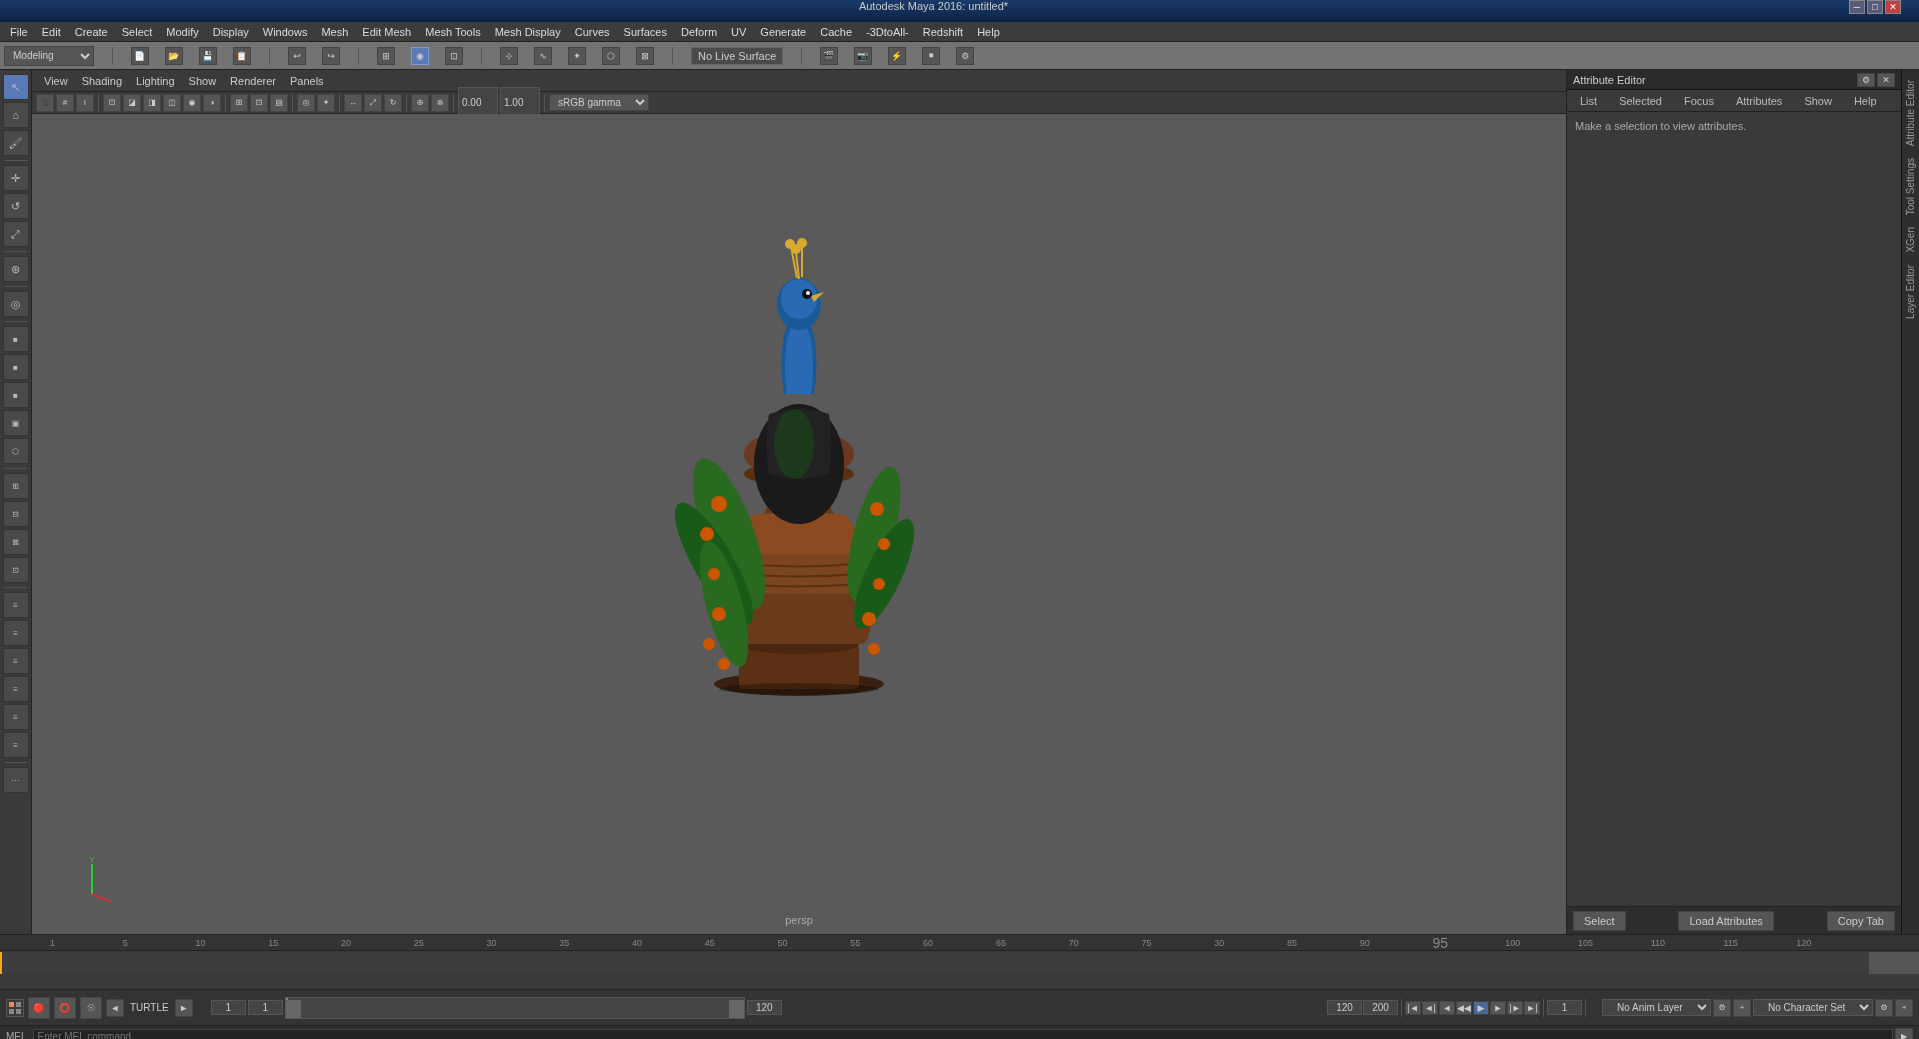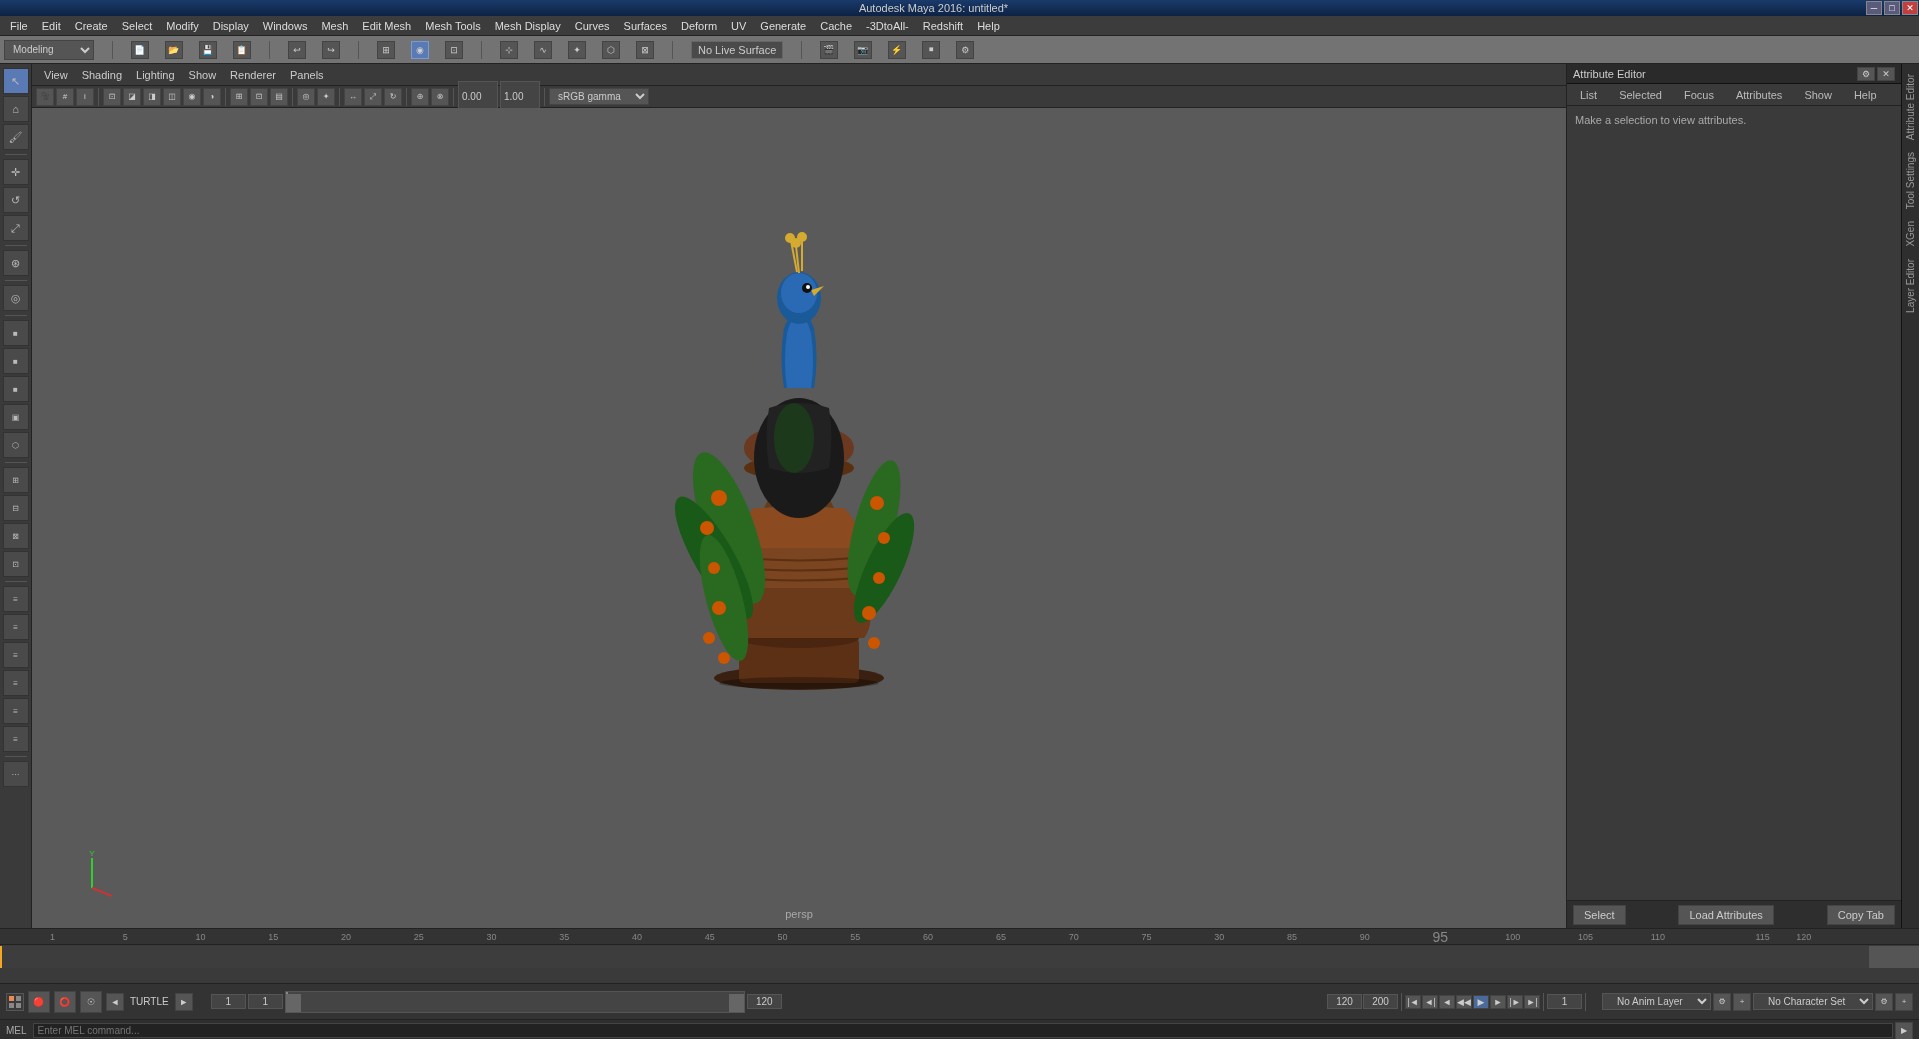--- a/index.html
+++ b/index.html
@@ -8,26 +8,25 @@
       height: 1039px;
       background: #4a4a4a;
       font-family: Arial, sans-serif;
       font-size: 11px;
       color: #ddd;
       overflow: hidden;
     }
 
     
     #title-bar {
-      height: 16px;
+      height: 22px;
       background: linear-gradient(to bottom, #1a3a6a, #0d2244);
       display: flex;
-      align-items: center;
       justify-content: space-between;
-      padding: 0 1px;
+      padding: 0 18px;
       color: #ccc;
       font-size: 11px;
     }
     #title-bar .title { flex: 1; text-align: center; }
     #title-bar .window-controls { display: flex; gap: 2px; }
     #title-bar .win-btn {
       width: 16px; height: 14px;
       background: #5a5a7a;
       border: 1px solid #888;
       color: #fff;
@@ -655,21 +654,21 @@
       <span style="position:absolute; left:52%; font-size:9px; color:#888;">65</span>
       <span style="position:absolute; left:56%; font-size:9px; color:#888;">70</span>
       <span style="position:absolute; left:60%; font-size:9px; color:#888;">75</span>
       <span style="position:absolute; left:64%; font-size:9px; color:#888;">30</span>
       <span style="position:absolute; left:68%; font-size:9px; color:#888;">85</span>
       <span style="position:absolute; left:72%; font-size:9px; color:#888;">90</span>
       <span style="position:absolute; left:76%; font-size:14px; color:#888;">95</span>
       <span style="position:absolute; left:80%; font-size:9px; color:#888;">100</span>
       <span style="position:absolute; left:84%; font-size:9px; color:#888;">105</span>
       <span style="position:absolute; left:88%; font-size:9px; color:#888;">110</span>
-      <span style="position:absolute; left:92%; font-size:9px; color:#888;margin-left:32px;">115</span>
+      <span style="position:absolute; left:92%; font-size:9px; color:#888;">115</span>
       <span style="position:absolute; left:96%; font-size:9px; color:#888;">120</span>
     </div>
   </div>
 
   <div style="height:22px; background:#3d3d3d; position:relative; margin-top:1px;">
     <div style="position:absolute; left:0; top:0; width:2px; height:100%; background:#f5a623;"></div>
 
     <div style="position:absolute; right:0; top:0; width:50px; height:100%; background:#555;"></div>
   </div>
 </div>

